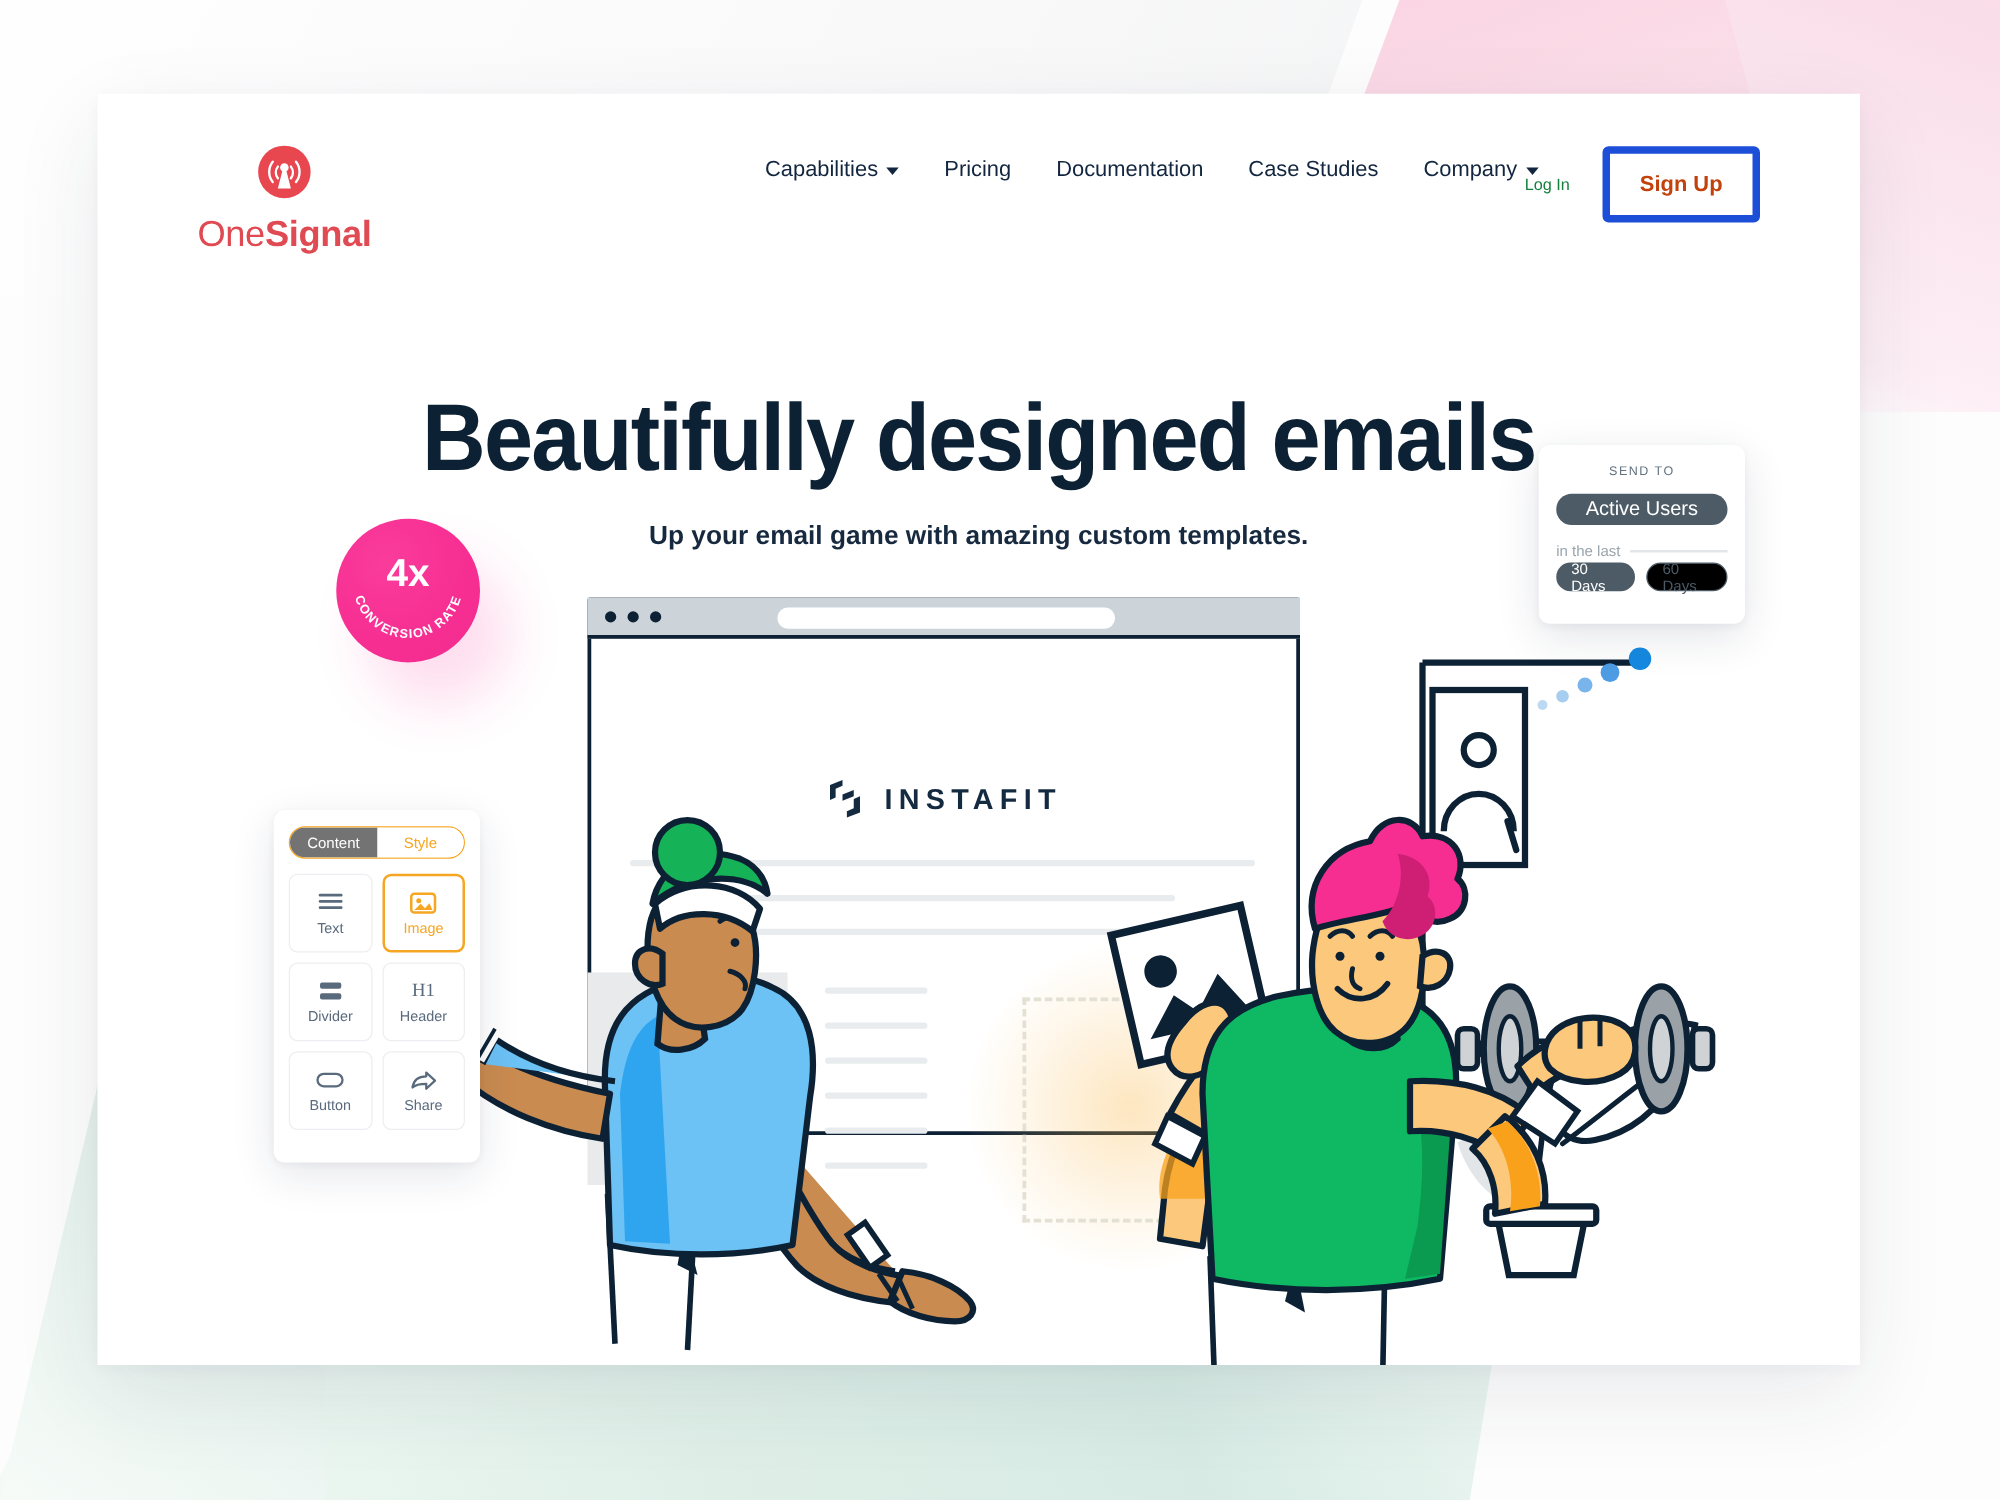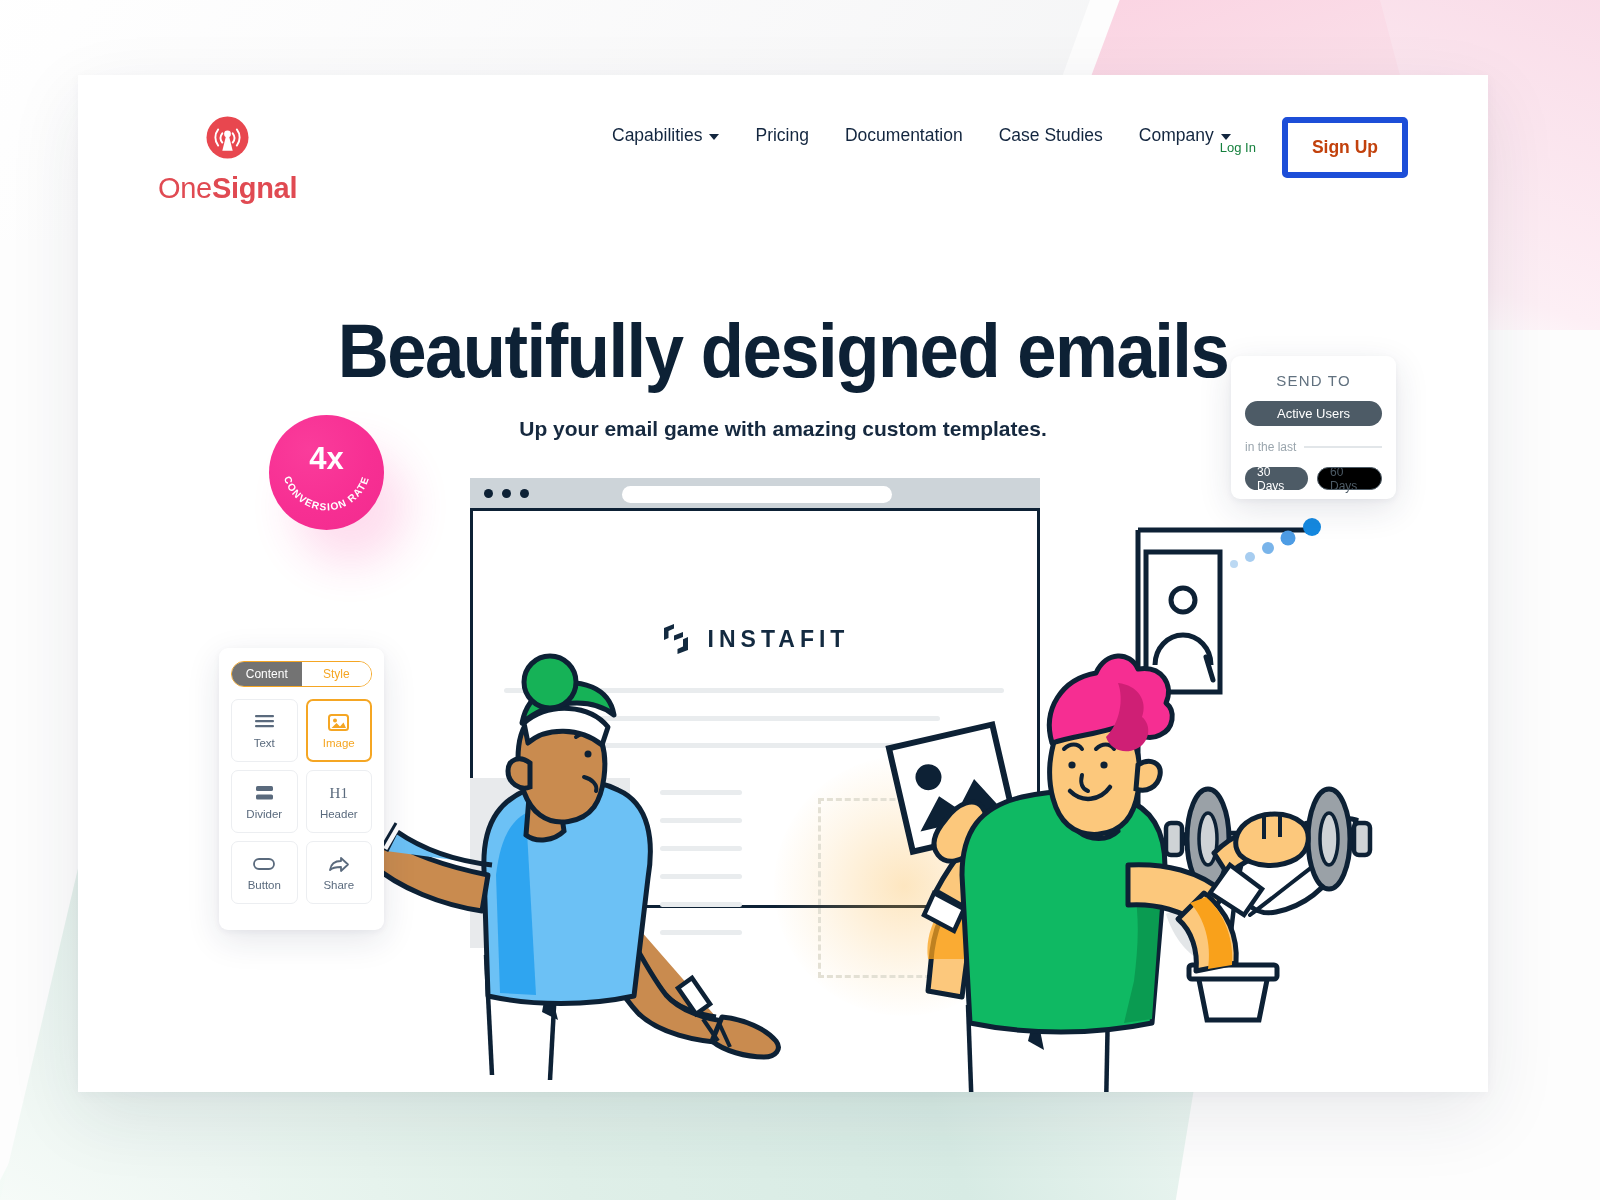--- a/index.html
+++ b/index.html
@@ -162,30 +162,30 @@
   .glow { position: absolute; border-radius: 50%;
     background: radial-gradient(circle, rgba(250,178,60,.32) 0%, rgba(250,190,90,.13) 45%, rgba(255,255,255,0) 72%); }
 
   
   .sendto {
     position: absolute; left: 1153px; top: 281px; width: 165px; height: 143px;
     background: #fff; border-radius: 9px;
     box-shadow: 0 10px 34px rgba(30,40,70,.12), 0 2px 6px rgba(30,40,70,.05);
     padding: 16px 14px;
   }
-  .sendto .ttl { text-align: center; font-size: 15px; color: #61717f; letter-spacing: 1.2px; }
+  .sendto .ttl { text-align: center; font-size: 10px; color: #61717f; letter-spacing: 1.2px; }
   .pill-wide {
     margin-top: 12px; height: 25px; border-radius: 13px; background: #4d5b66;
-    color: #fff; font-size: 13px; display: flex; align-items: center; justify-content: center;
+    color: #fff; font-size: 16px; display: flex; align-items: center; justify-content: center;
     cursor: pointer;
   }
   .inlast { margin-top: 14px; display: flex; align-items: center; gap: 8px; }
   .inlast span { font-size: 12px; color: #9aa5ad; white-space: nowrap; }
   .inlast i { flex: 1; height: 1.5px; background: #e2e6e9; display: block; }
-  .pill-row { margin-top: 13px; display: flex; gap: 9px; align-items: flex-end; }
+  .pill-row { margin-top: 2px; display: flex; gap: 9px; align-items: flex-end; }
   .pill {
     height: 23px; padding: 0 12px; border-radius: 12px; font-size: 12px;
     display: flex; align-items: center; justify-content: center; cursor: pointer;
   }
   .pill.fill { background: #4d5b66; color: #fff; }
   .pill.out { background: #000000; color: #4d5b66; border: 1.4px solid #4d5b66; }
 
   svg { display: block; overflow: visible; }
 </style>
 </head>

